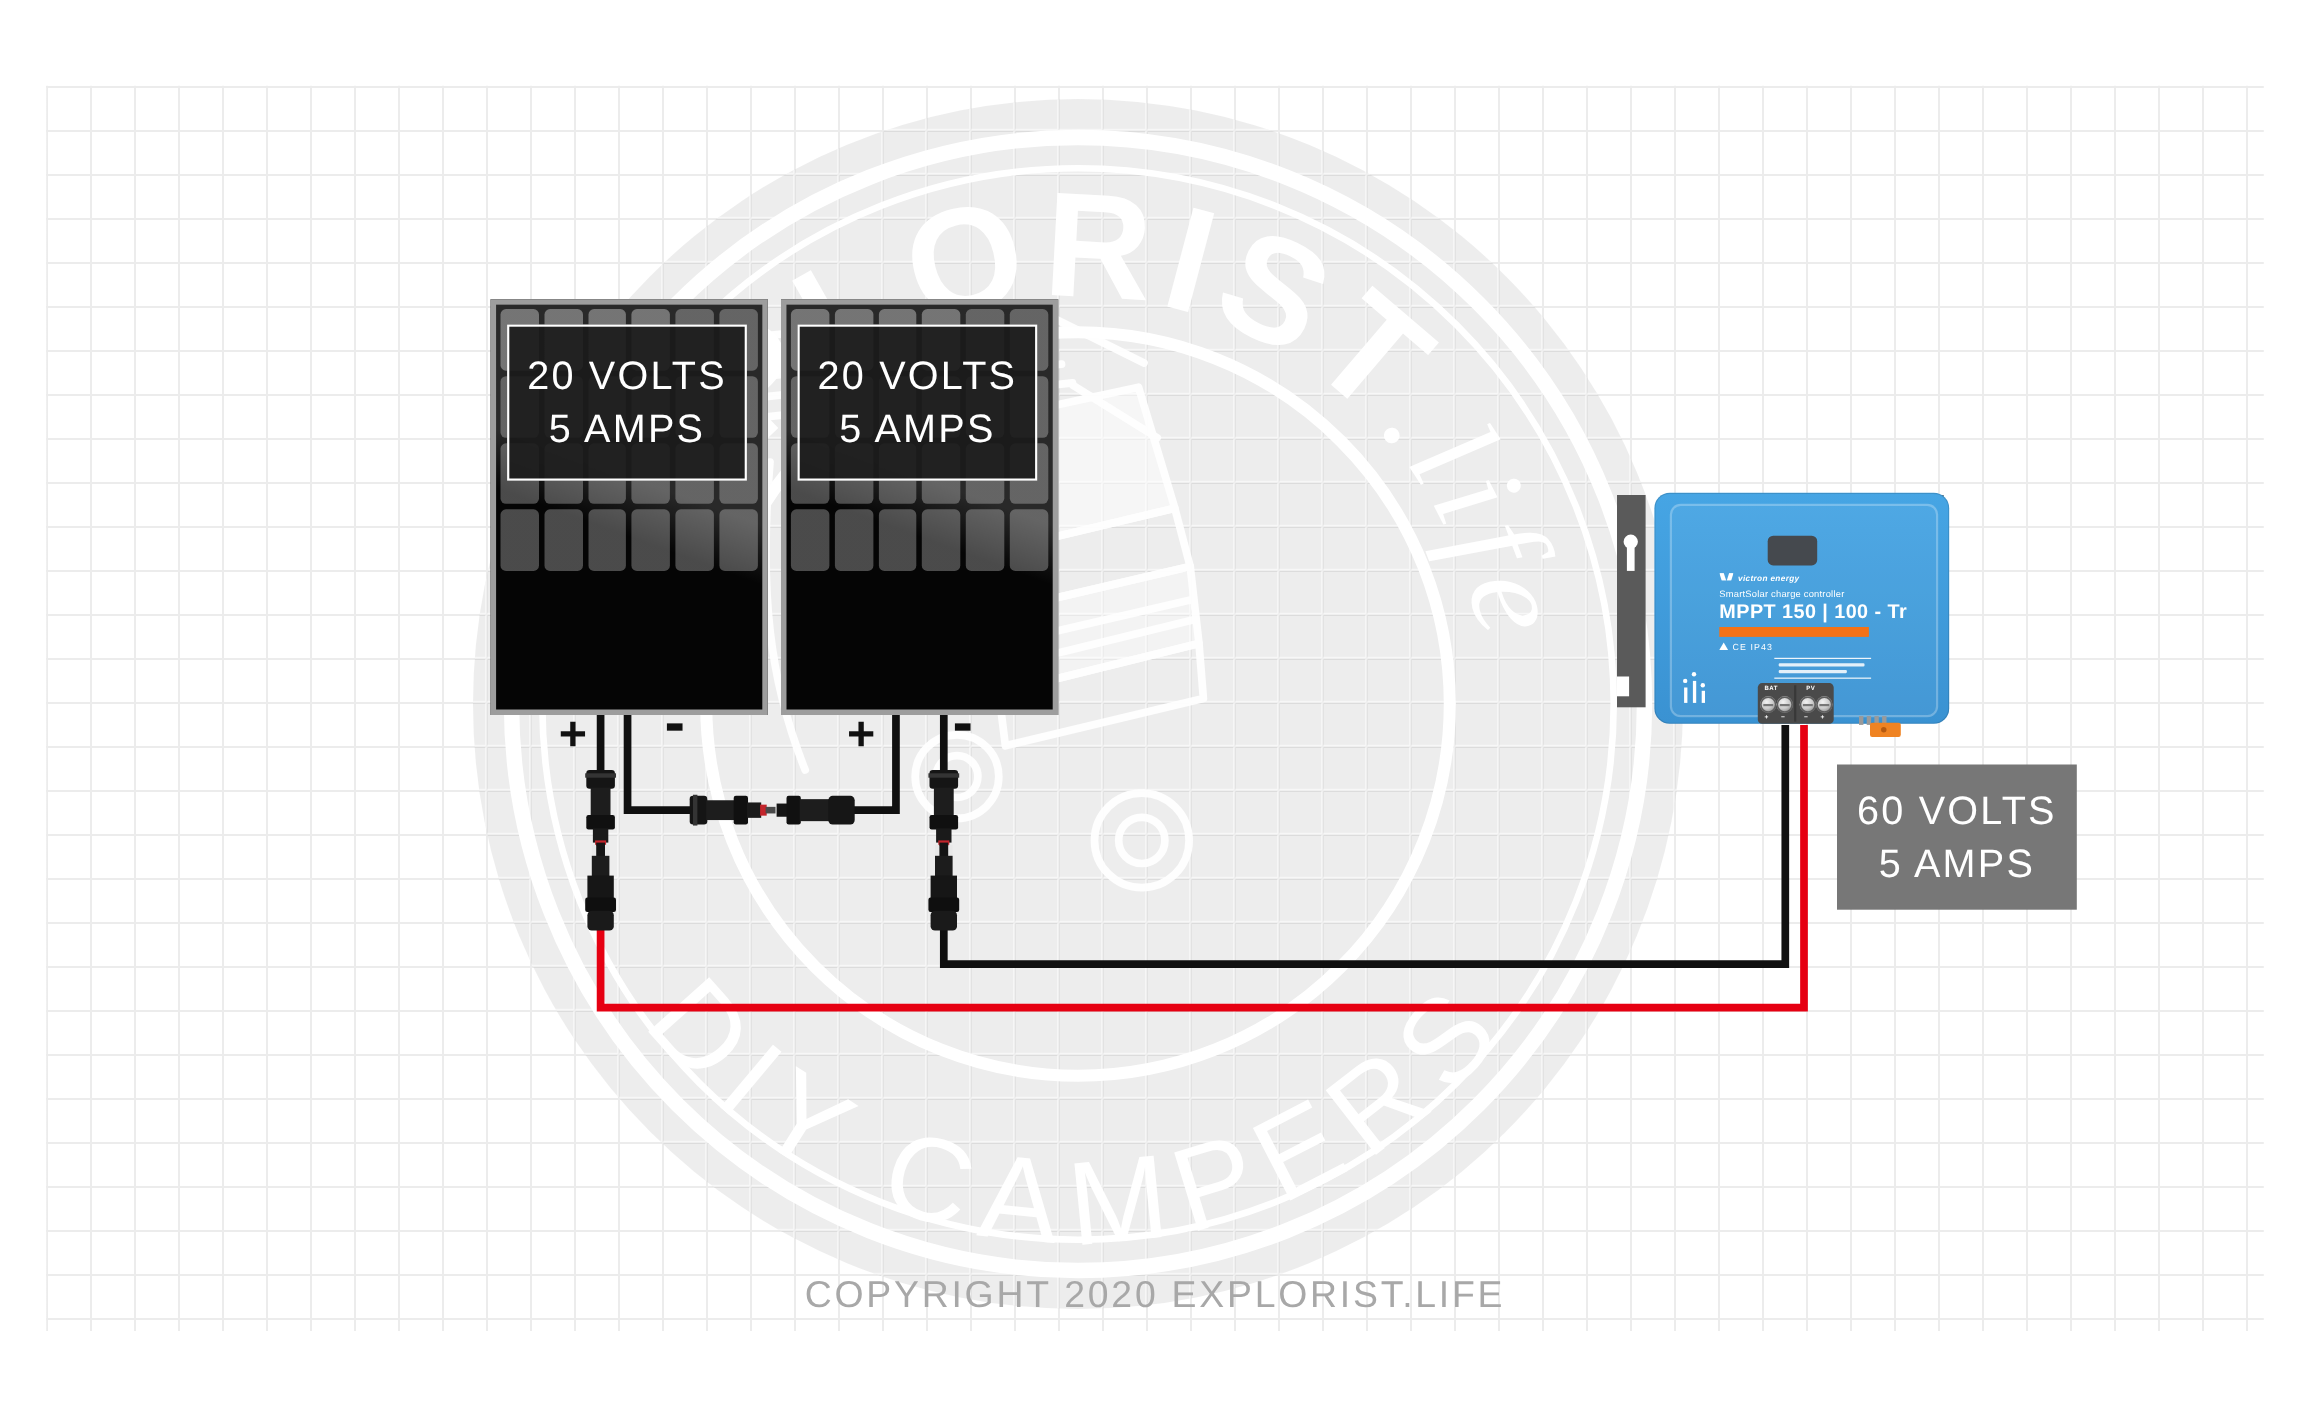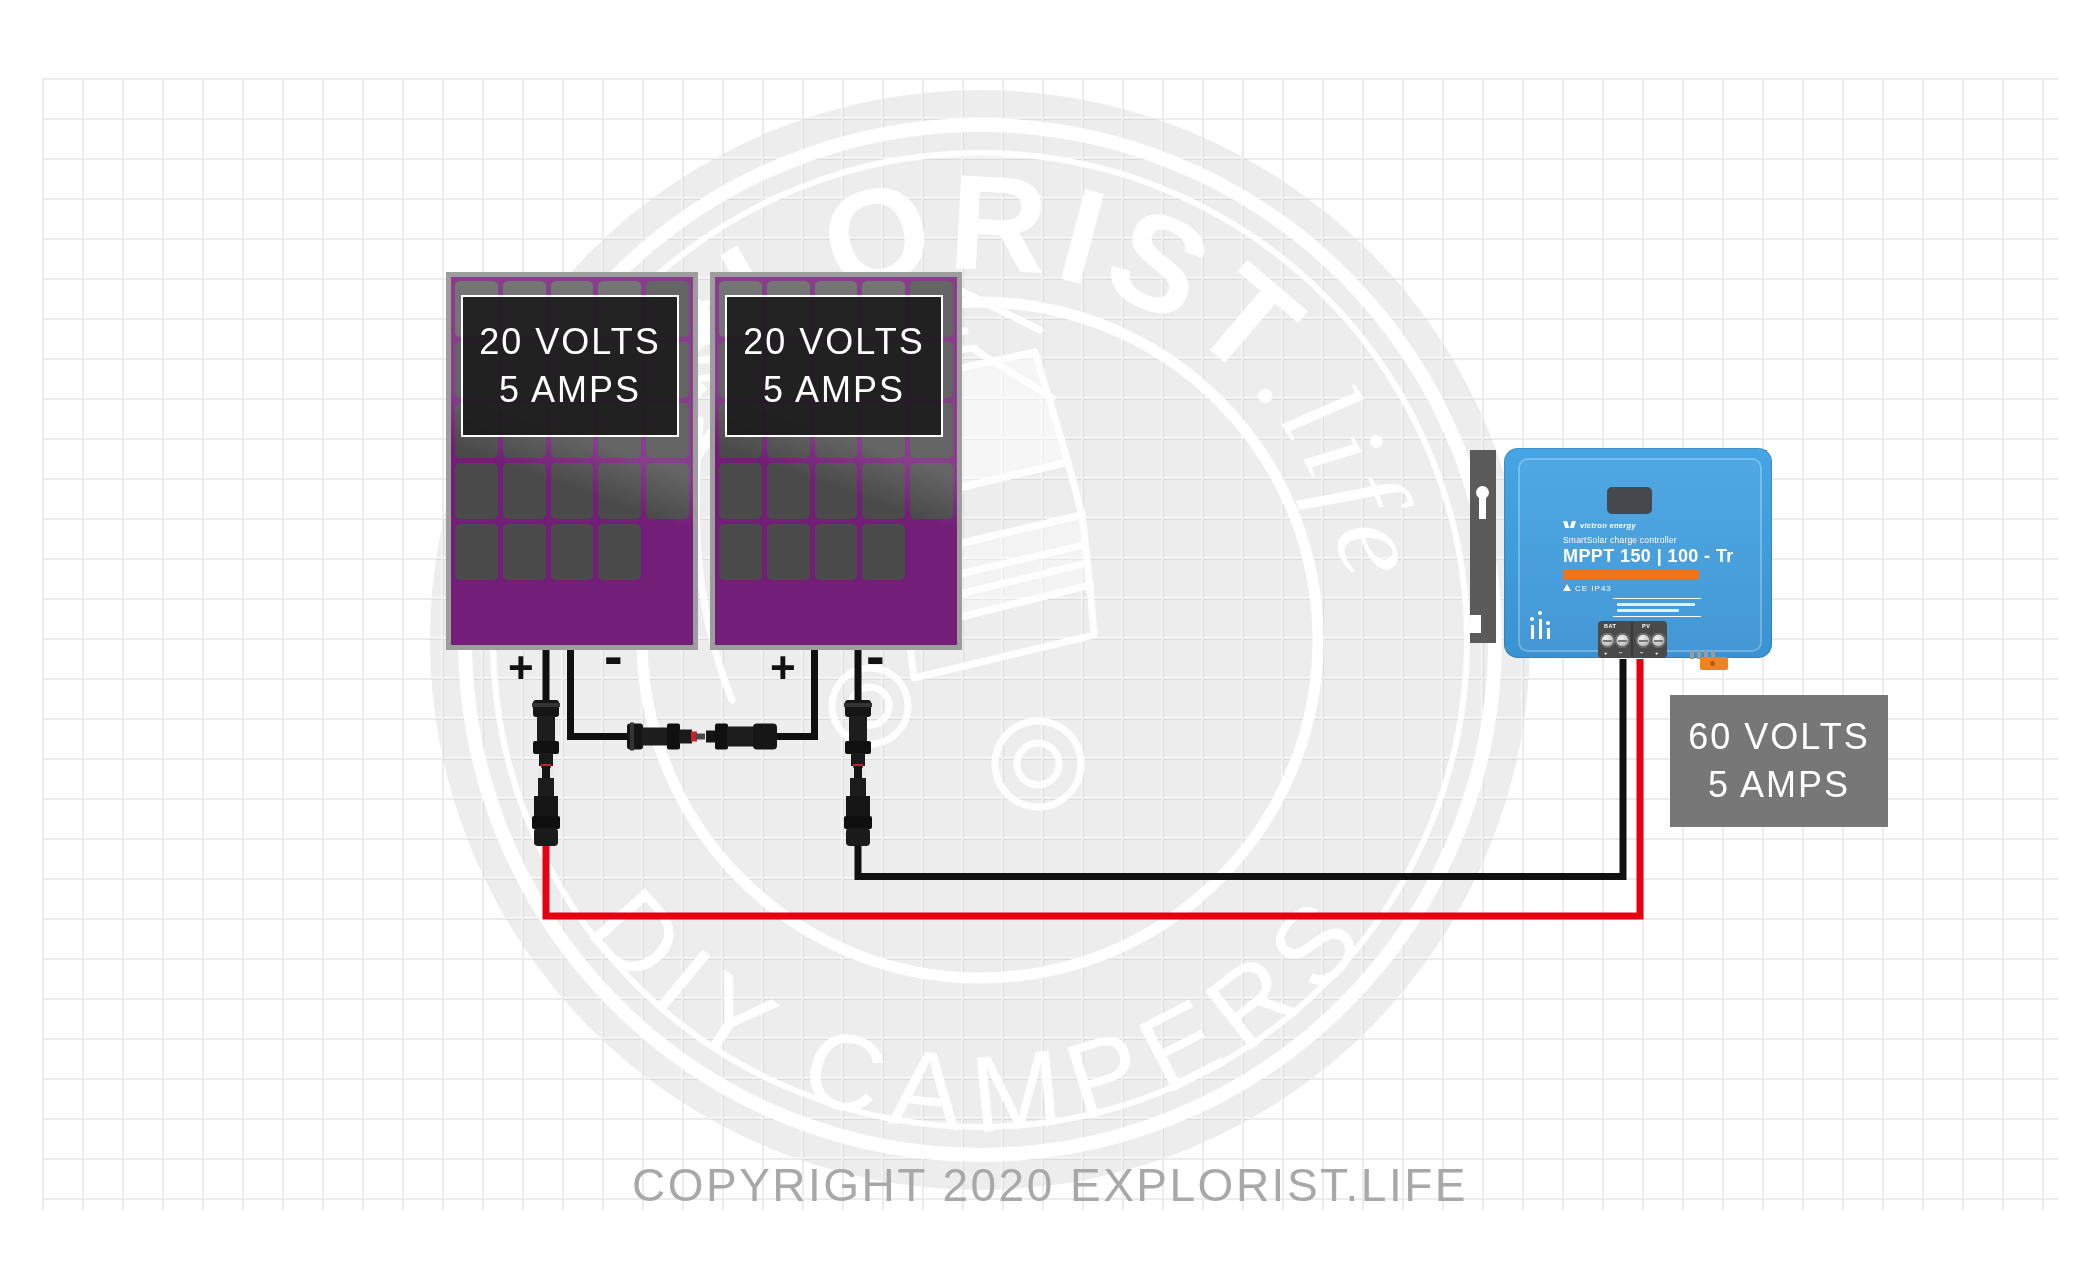--- a/index.html
+++ b/index.html
@@ -7,23 +7,23 @@
           font-family:"Liberation Sans", sans-serif;}
   .abs{position:absolute;}
 
   
   #grid{left:42px;top:78px;width:2016px;height:1132px;
     background-image:
       repeating-linear-gradient(to right,#ececec 0 2px,transparent 2px 40px),
       repeating-linear-gradient(to bottom,#ececec 0 2px,transparent 2px 40px);}
 
   
-  .panel{width:252px;height:378px;background:#701a75;border:5px solid #9d9d9d;
+  .panel{width:252px;height:378px;background:#000000;border:5px solid #9d9d9d;
     box-sizing:border-box;padding:4px;display:grid;gap:5px;
-    grid-template-columns:repeat(5,1fr);grid-template-rows:repeat(6,1fr);}
+    grid-template-columns:repeat(6,1fr);grid-template-rows:repeat(6,1fr);}
   .panel .cell{background:#474747;border-radius:5px;}
   .panel .cell:nth-child(-n+4){background:#5a5a5a;}
   .panel .shine{position:absolute;inset:0;pointer-events:none;
     background:linear-gradient(200deg,rgba(255,255,255,0.16) 44%,rgba(255,255,255,0.02) 56%);}
   .plabel{position:absolute;left:10px;top:18px;width:214px;height:138px;
     background:rgba(26,26,26,0.9);border:2.5px solid #ffffff;
     display:flex;flex-direction:column;align-items:center;justify-content:center;
     color:#fff;font-size:36px;font-weight:300;letter-spacing:2px;line-height:1.32;text-align:center;}
   .pol{color:#111;font-weight:700;line-height:1;}
   .pol.plus{font-size:44px;}
@@ -75,21 +75,21 @@
     box-shadow:inset 0 0 0 1.5px #5e5e5e;}
   .screw::after{content:"";position:absolute;left:3px;top:6.5px;width:9px;height:2px;background:#777;}
   .term-pol{position:absolute;top:29px;color:#fff;font-size:6px;font-weight:700;}
   .pin{position:absolute;top:204px;width:4px;height:8px;background:#9a9a9a;}
   #orangeConn{left:230px;top:210px;width:28px;height:13px;background:#ef8322;border-radius:2px;}
   #orangeConn::after{content:"";position:absolute;left:10px;top:4px;width:5px;height:5px;
     border-radius:50%;background:#b65a10;}
 
   
   #copyright{left:0;top:1158px;width:2100px;text-align:center;color:#a8a8a8;
-    font-size:46px;font-weight:300;letter-spacing:2.5px;}
+    font-size:34px;font-weight:300;letter-spacing:2.5px;}
 
   svg{display:block;}
 </style>
 </head>
 <body>
 
 <div id="canvas">
 
   <div id="grid" class="abs"></div>
 

